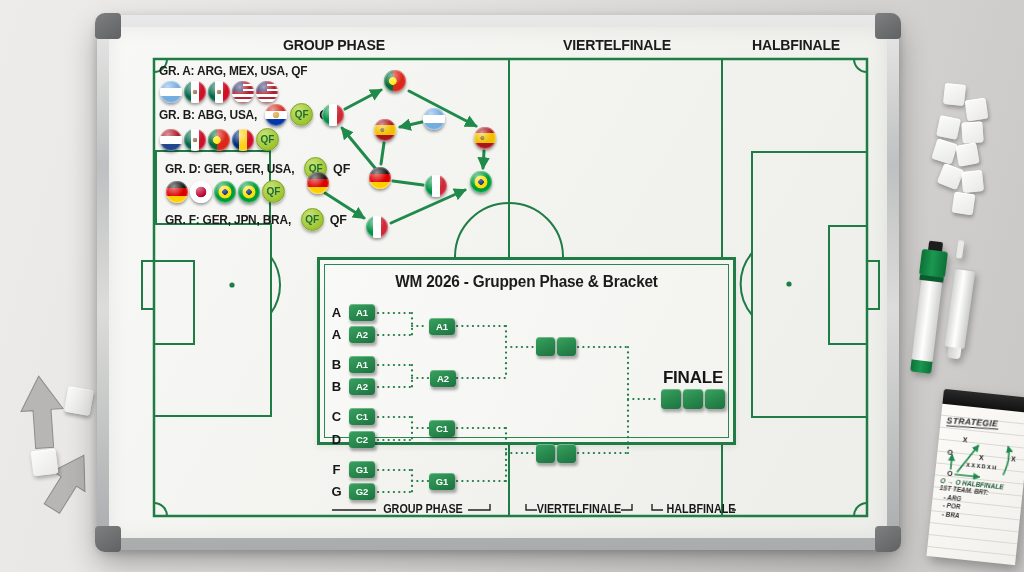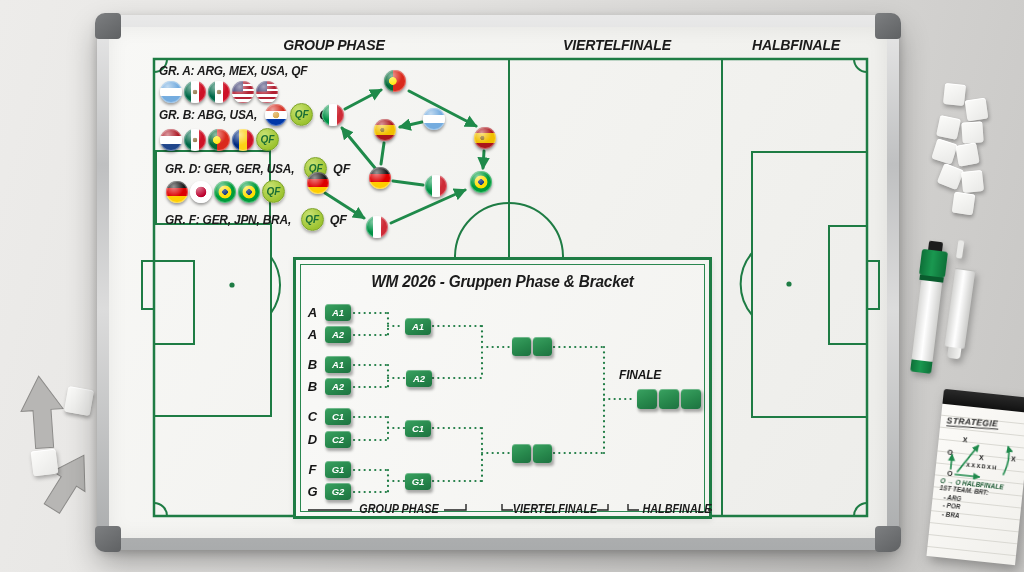--- a/index.html
+++ b/index.html
@@ -3,21 +3,21 @@
 <meta charset="utf-8">
 <style>
   html,body{margin:0;padding:0;}
   body{width:1024px;height:572px;overflow:hidden;font-family:"Liberation Sans",sans-serif;}
   .scene{position:relative;width:1024px;height:572px;
     background:linear-gradient(105deg,#edecea 0%,#e4e3e1 38%,#d6d5d3 70%,#c7c6c4 100%);}
   
   .board-frame{position:absolute;left:97px;top:15px;width:778px;height:511px;
     padding:12px;border-radius:10px;
     background:linear-gradient(180deg,#e9e9e9,#bfc0c1 28%,#dcdcdc 55%,#a9abac 100%);
-    box-shadow:0 14px 30px rgba(0,0,0,.30), 0 3px 8px rgba(0,0,0,.18);font-style:italic;}
+    box-shadow:0 14px 30px rgba(0,0,0,.30), 0 3px 8px rgba(0,0,0,.18);}
   .corner-cap{position:absolute;width:26px;height:26px;background:linear-gradient(145deg,#7d7f81,#5f6163);z-index:5;}
   .cap-tl{left:-2px;top:-2px;border-radius:10px 4px 4px 4px;}
   .cap-tr{right:-2px;top:-2px;border-radius:4px 10px 4px 4px;}
   .cap-bl{left:-2px;bottom:-2px;border-radius:4px 4px 4px 10px;}
   .cap-br{right:-2px;bottom:-2px;border-radius:4px 4px 10px 4px;}
   .board-surface{position:relative;width:778px;height:511px;
     background:linear-gradient(120deg,#f8f8f6,#f2f2ef 55%,#ededea);
     box-shadow:inset 0 0 20px rgba(0,0,0,.07);overflow:hidden;}
   .field-svg{position:absolute;left:0;top:0;}
   
@@ -47,38 +47,38 @@
   .flag[data-country="italy"]{background:linear-gradient(90deg,#009246 34%,#fff 34% 66%,#ce2b37 66%);}
   .flag[data-country="spain"]{background-image:radial-gradient(circle at 38% 50%,#8b6914 0 1.8px,rgba(0,0,0,0) 2.3px),linear-gradient(180deg,#aa151b 26%,#f1bf00 26% 74%,#aa151b 74%);}
   .pitch-flag{position:absolute;}
   
   .qf-badge{width:21px;height:21px;border-radius:50%;flex:0 0 auto;
     background:radial-gradient(circle at 35% 28%,#c9e272,#9cc32f 72%);
     border:1px solid #7da32a;color:#1b6e33;font-size:10px;font-weight:800;
     display:flex;align-items:center;justify-content:center;
     box-shadow:0 2px 3px rgba(0,0,0,.3);}
   
-  .panel{position:absolute;left:184px;top:230px;width:419px;height:262px;
+  .panel{position:absolute;left:208px;top:230px;width:419px;height:188px;
     background:linear-gradient(115deg,#f9f9f7,#f3f3f0);
     border:3px solid #1e7c44;box-sizing:border-box;box-shadow:0 2px 6px rgba(0,0,0,.08);}
   .panel::before{content:'';position:absolute;inset:4px;border:1.5px solid #2a8750;pointer-events:none;}
   .panel-title{position:absolute;left:0;right:0;top:13px;text-align:center;
     font-size:16px;font-weight:800;color:#1c1c1c;letter-spacing:-.2px;transform:scaleX(.96);}
   .b-row{position:absolute;display:flex;align-items:center;gap:6px;}
   .b-letter{width:13px;font-size:13px;font-weight:800;color:#161616;text-align:center;}
   .magnet{display:flex;align-items:center;justify-content:center;flex:0 0 auto;
     background:linear-gradient(155deg,#3aa261 0%,#27884c 55%,#1d7240 100%);
     border-radius:3.5px;color:#fff;font-weight:800;
     box-shadow:1.5px 2.5px 3px rgba(0,0,0,.32), inset 0 1px 0 rgba(255,255,255,.3);}
   .magnet-label{width:26px;height:17px;font-size:9.5px;}
   .magnet-r2{position:absolute;width:26px;height:17px;font-size:9.5px;}
   .magnet-blank{position:absolute;width:19px;height:19px;}
   .magnet-finale{position:absolute;width:20px;height:20px;}
-  .finale-label{position:absolute;left:323px;top:108px;width:100px;text-align:left;
-    font-size:12px;font-weight:800;color:#161616;letter-spacing:-.2px;}
+  .finale-label{position:absolute;left:323px;top:108px;width:100px;text-align:center;
+    font-size:17px;font-weight:800;color:#161616;letter-spacing:-.2px;}
   .phase-label{position:absolute;top:242px;width:110px;text-align:center;
     font-size:12px;font-weight:800;color:#191919;transform:scaleX(.9);white-space:nowrap;}
   
   .white-sq{position:absolute;background:linear-gradient(145deg,#fcfcfa,#e8e8e6);
     border-radius:3px;box-shadow:1px 2.5px 4px rgba(0,0,0,.30), inset 0 1px 0 #fff;}
   .marker{position:absolute;filter:drop-shadow(3px 4px 3px rgba(0,0,0,.25));}
   .marker .part{position:relative;margin:0 auto;}
   .notepad{position:absolute;left:935px;top:393px;width:89px;height:168px;
     transform:rotate(6deg);transform-origin:center;
     filter:drop-shadow(3px 5px 6px rgba(0,0,0,.3));}

